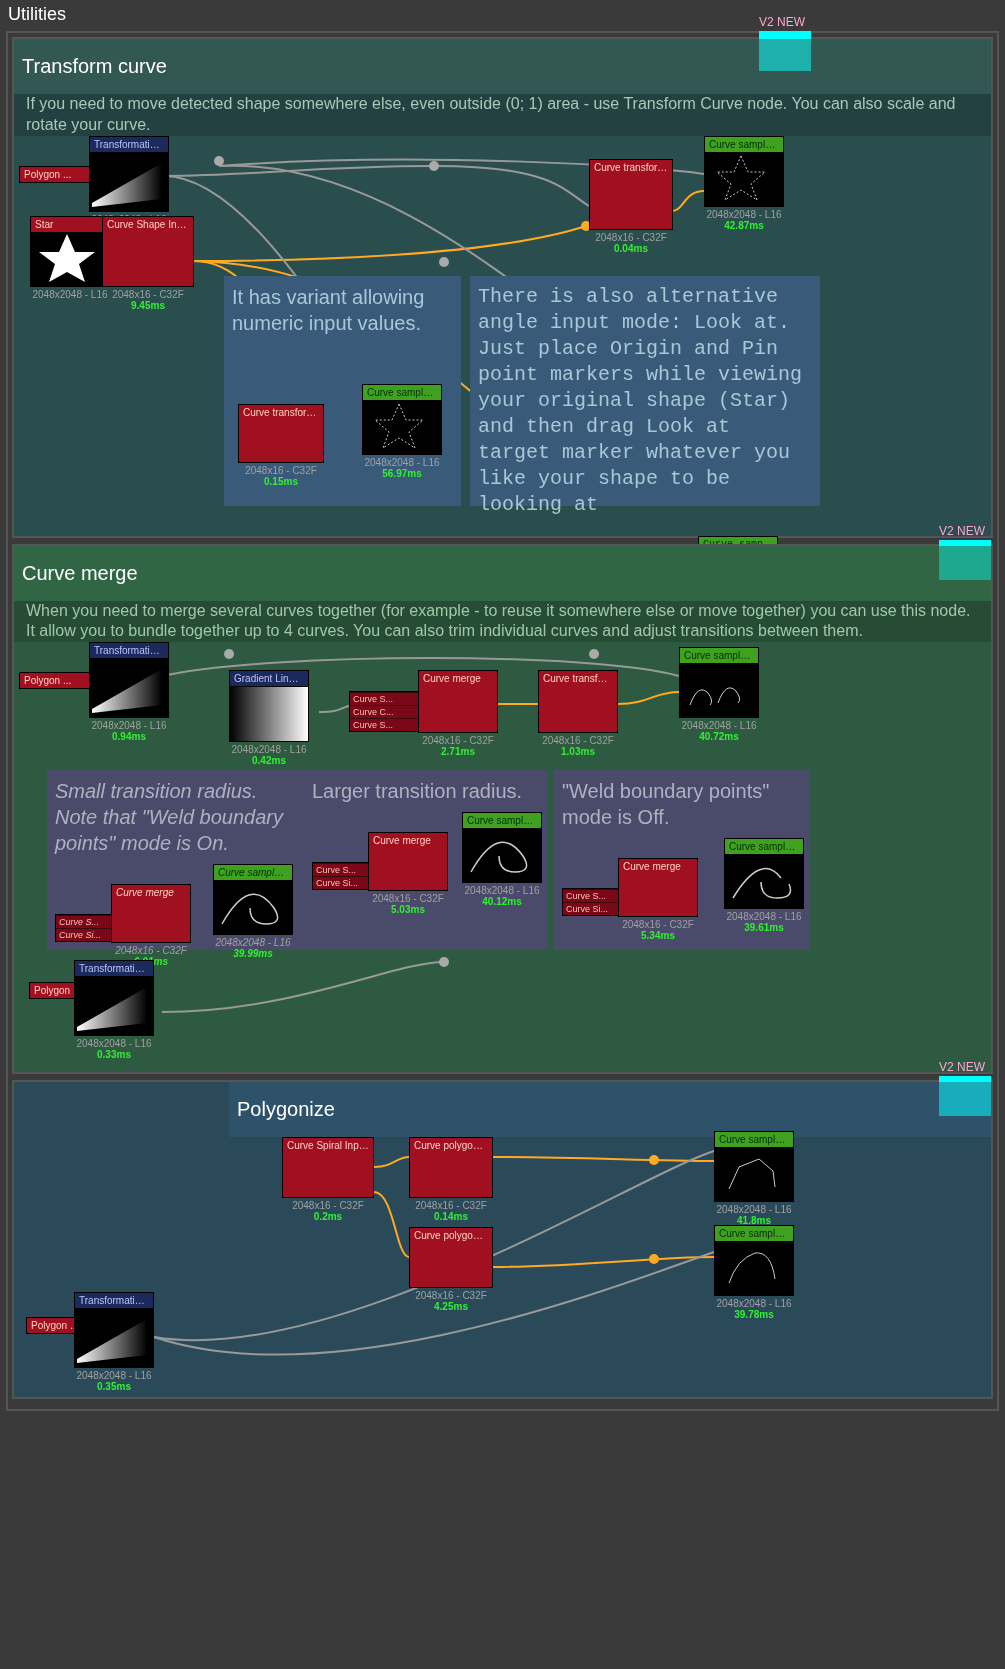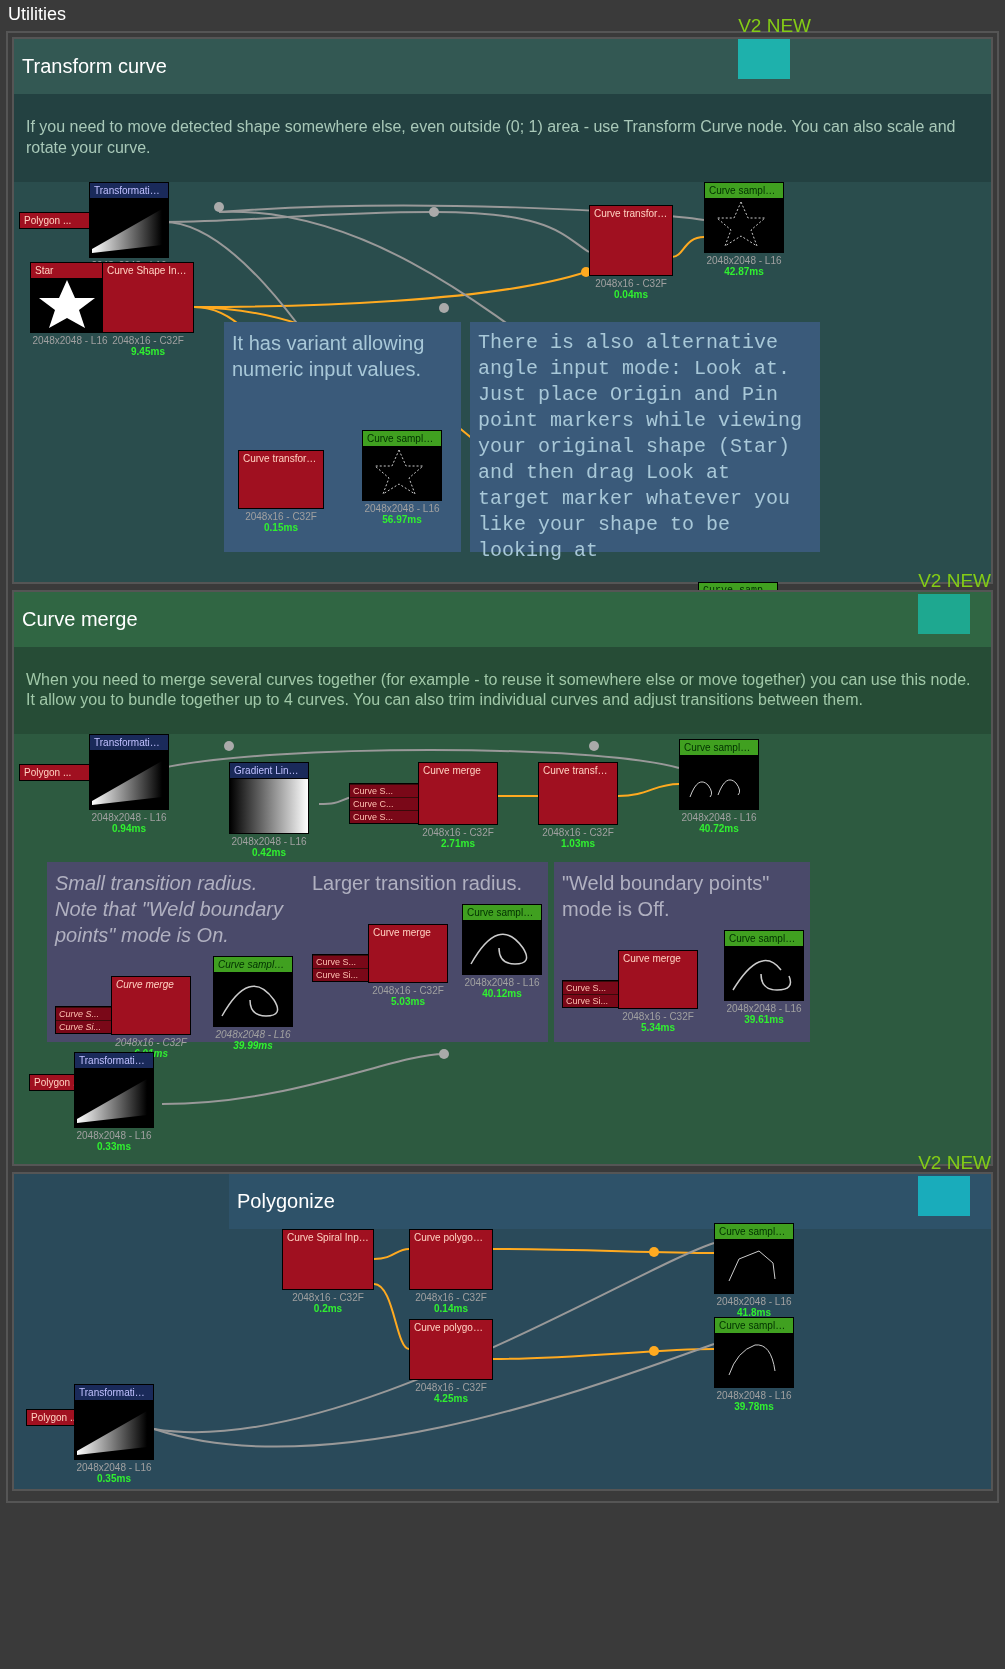--- a/index.html
+++ b/index.html
@@ -42,33 +42,33 @@
       font-size: 20px;
       font-weight: normal;
     }
     .v2-badge {
       position: absolute;
       right: 0;
       top: -24px;
     }
     .v2-badge.inhead { top: -28px; }
     .v2-text {
-      color: #84cc16;
-      font-size: 19px;
+      color: #f9a8d4;
+      font-size: 12px;
       margin-bottom: 2px;
     }
     .v2-square {
       width: 52px;
       height: 40px;
       background: #00ffff;
     }
     .section-desc {
       color: #a8c8b8;
       font-size: 16px;
-      padding: 23px 12px;
+      padding: 0 12px;
       line-height: 1.3;
       background: rgba(0,0,0,0.15);
     }
     .node-canvas {
       position: relative;
       padding: 8px;
     }
     .sub-panel {
       background: #3a5a7a;
       padding: 8px;

